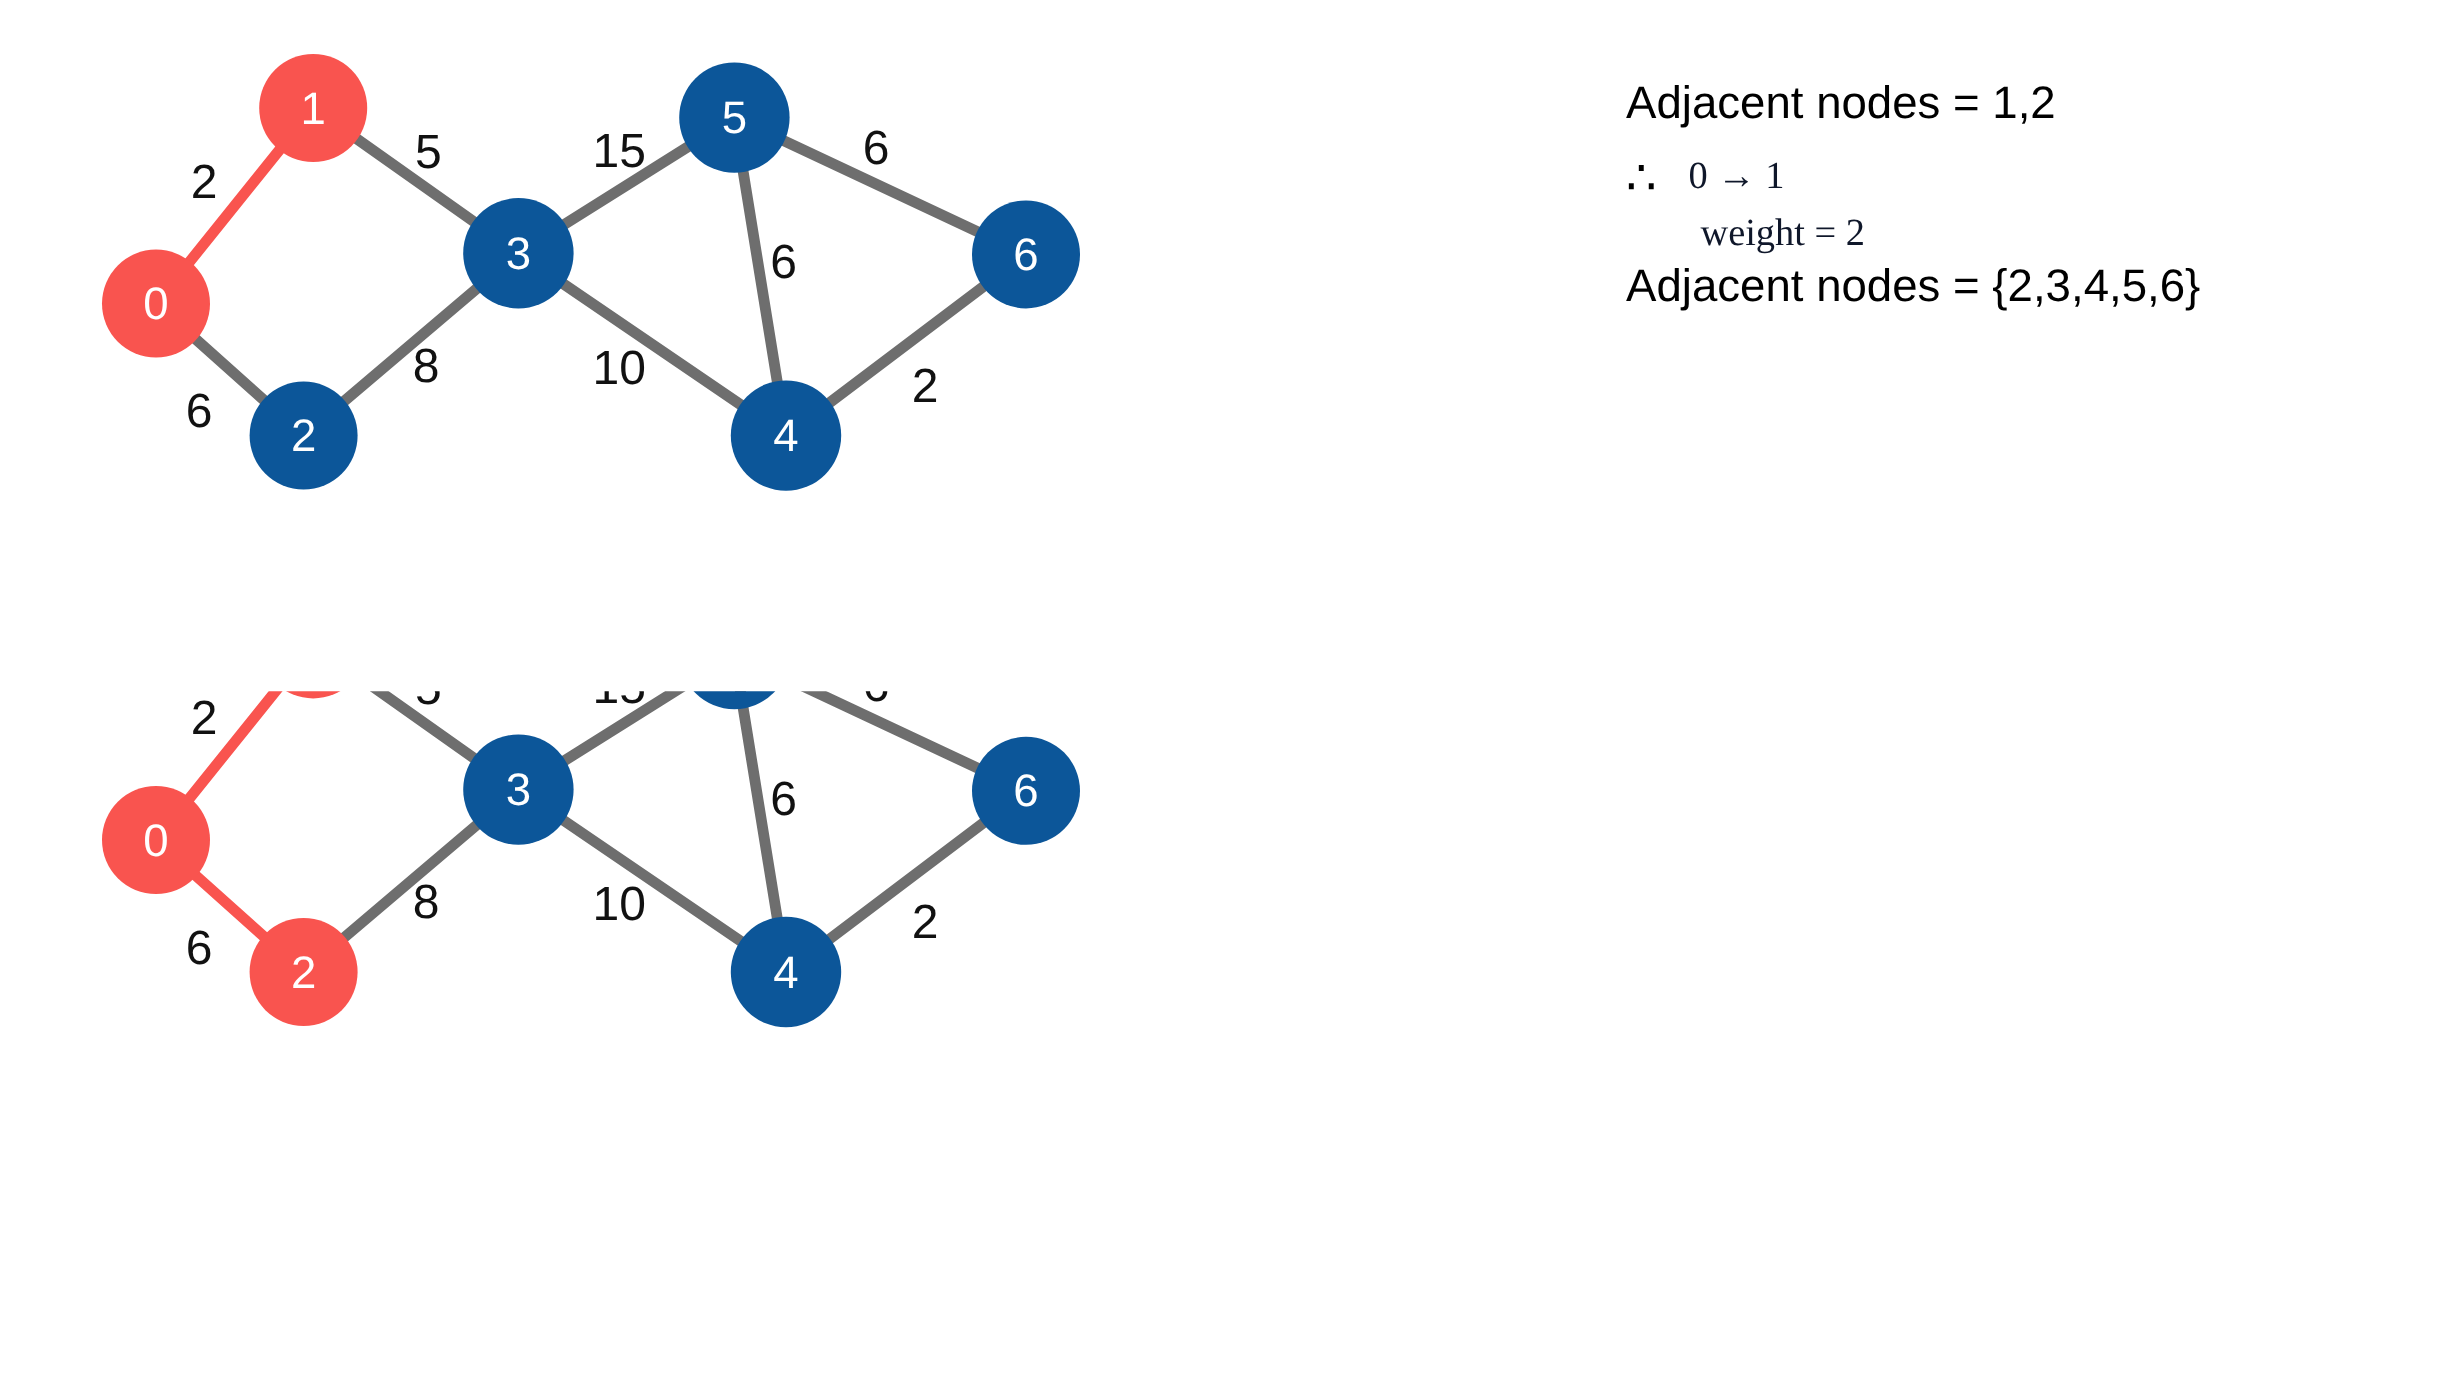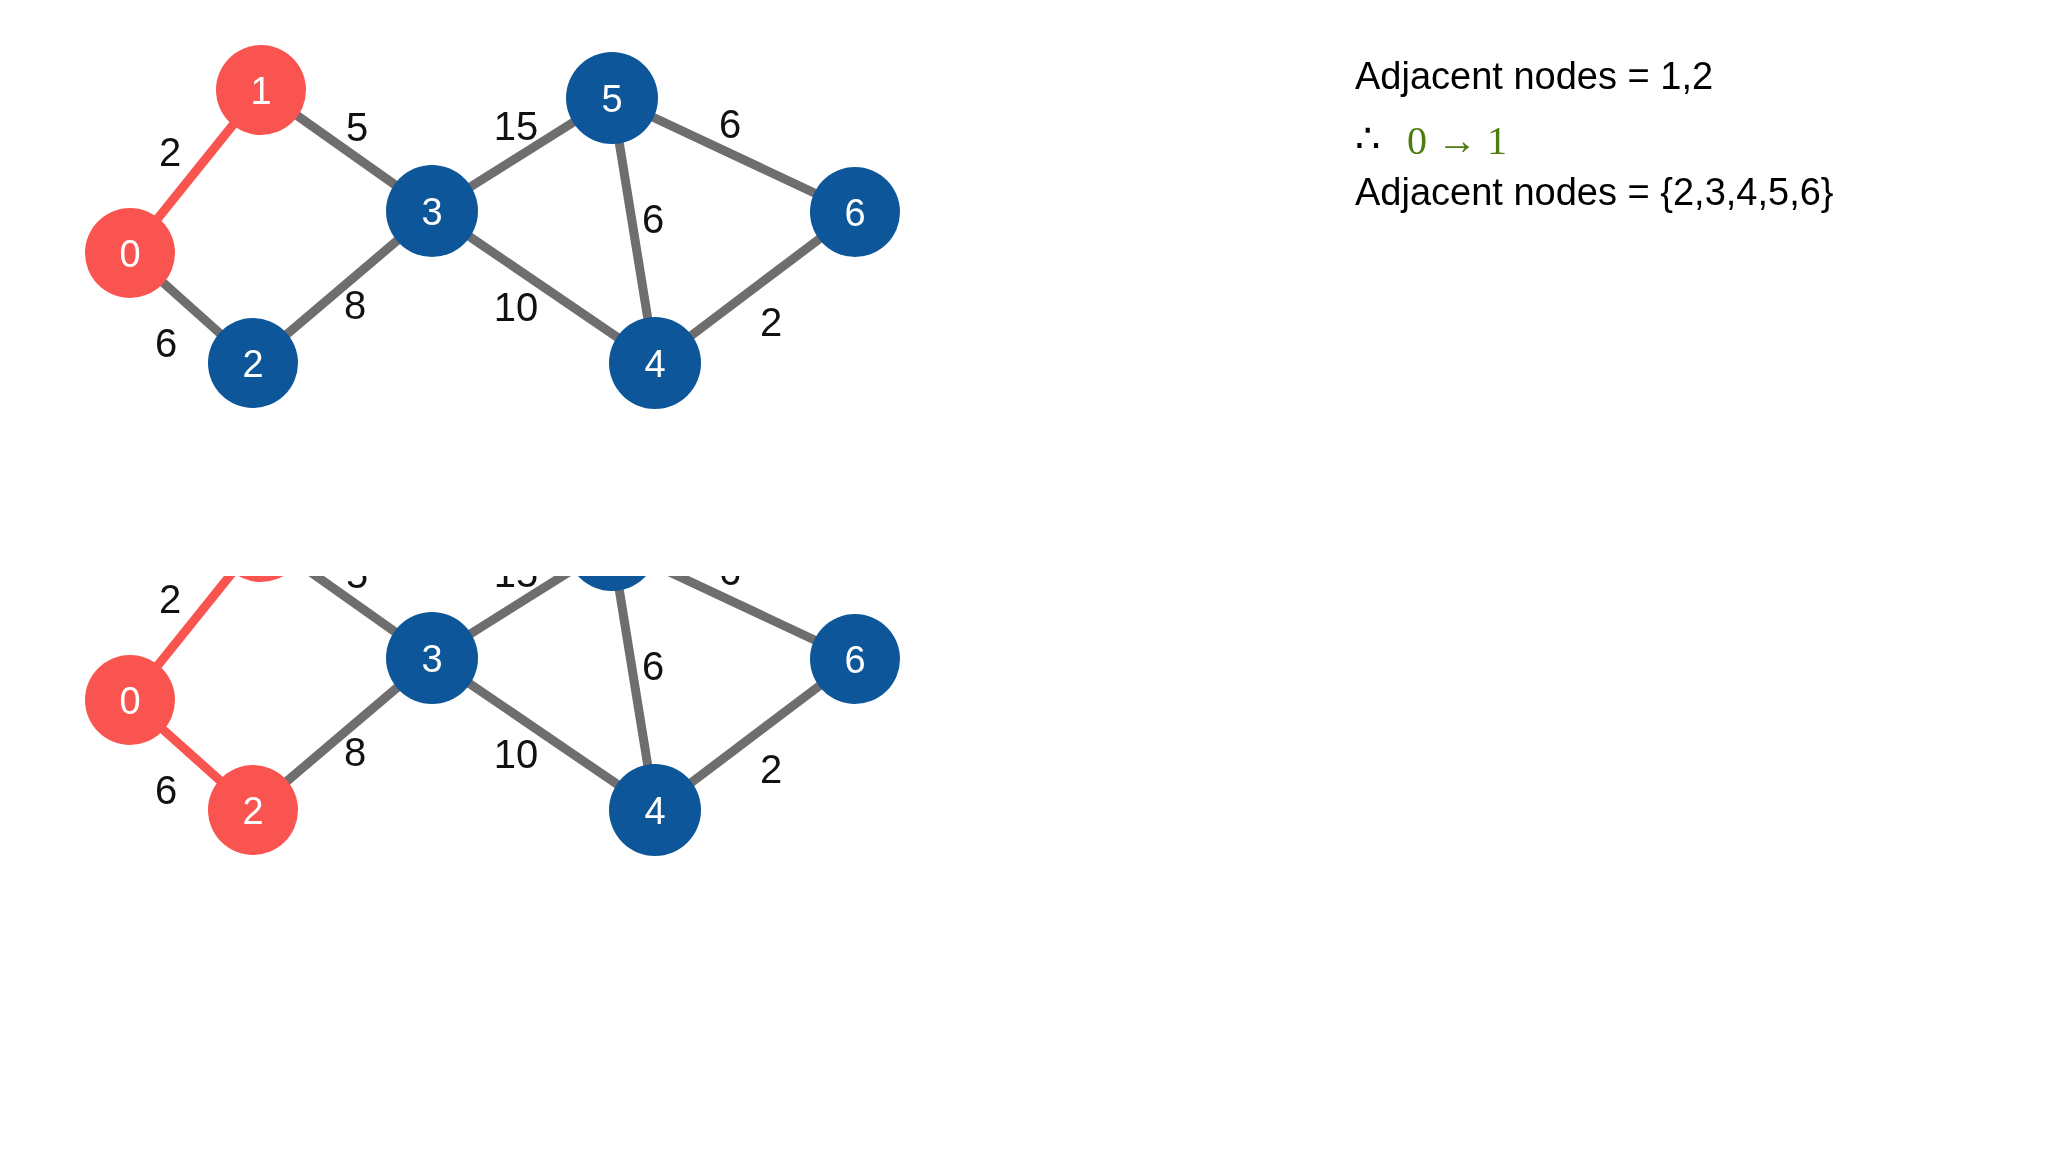--- a/index.html
+++ b/index.html
@@ -30,33 +30,33 @@
     font-size:40px;
     fill:#111111;
     text-anchor:middle;
     dominant-baseline:central;
   }
 
   .text-col{
     position:absolute;
     width:690px;
   }
-  #text-top{left:1355px;top:52px;}
+  #text-top{left:1355px;top:62px;}
 
   .t-sans{
     font-family:"Liberation Sans", sans-serif;
     font-size:38px;
     color:#000000;
     line-height:1.30;
     white-space:nowrap;
   }
   .t-serif{
     font-family:"Liberation Serif", serif;
-    font-size:40px;
-    color:#4d7c0f;
+    font-size:32px;
+    color:#0f172a;
     line-height:1.32;
   }
   .row{display:flex;align-items:flex-start;}
   .therefore{
     font-family:"Liberation Serif", serif;
     font-size:40px;
     color:#000000;
     display:inline-block;
     width:52px;
   }
@@ -113,20 +113,21 @@
         </svg>
     </div>
 
     <div class="text-col" id="text-top">
       <div class="t-sans">Adjacent nodes = 1,2</div>
       <div class="gap-s"></div>
       <div class="row">
         <span class="therefore">∴</span>
         <span class="t-serif">0 → 1</span>
       </div>
+      <div class="t-serif indent-1">weight = 2</div>
       <div class="t-sans">Adjacent nodes = {2,3,4,5,6}</div>
     </div>
 
   </section>
 
   <section class="panel" id="panel-bottom">
 
     <div class="graph-wrap">
       <svg class="graph-svg" id="svg-bottom" viewBox="0 576 1330 576">
           <g>

